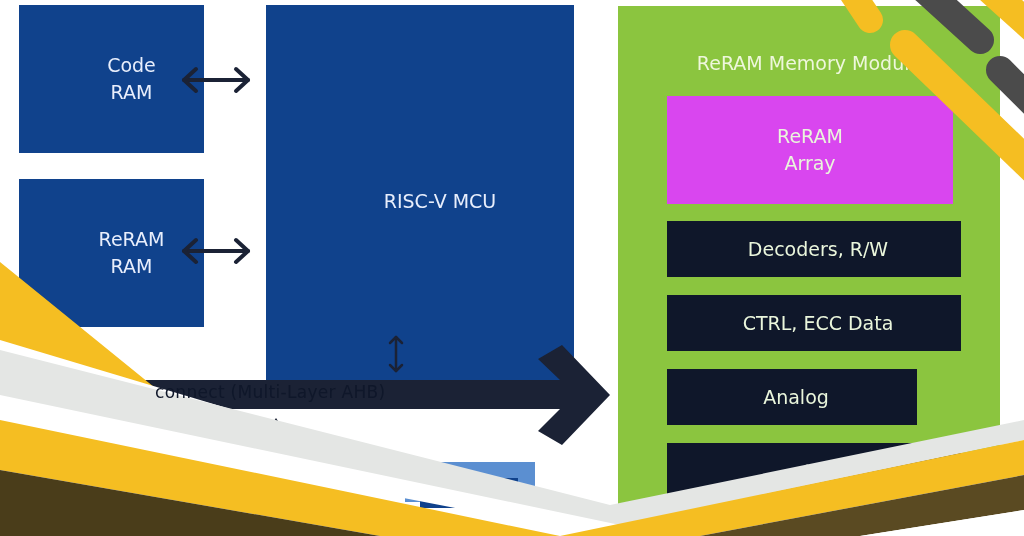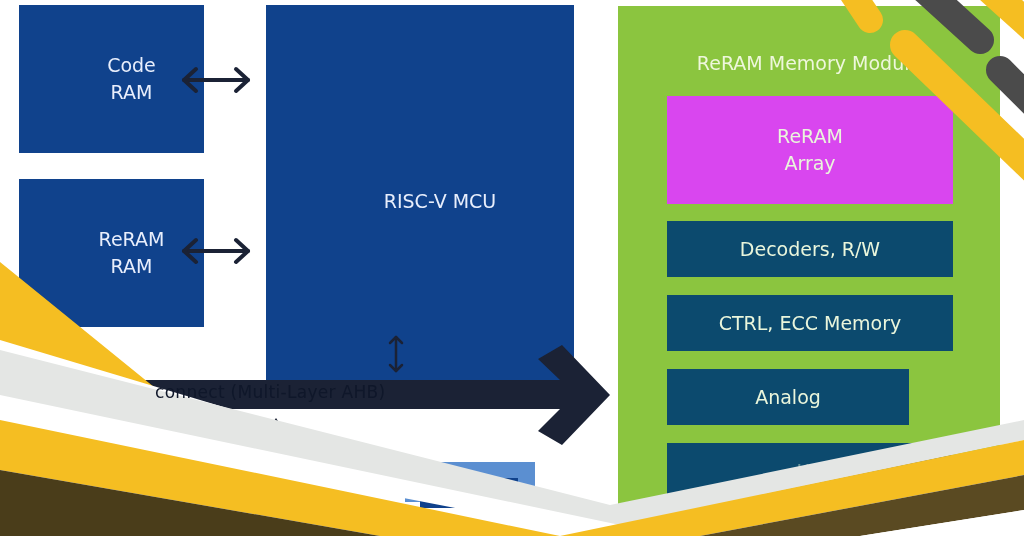--- a/index.html
+++ b/index.html
@@ -4,21 +4,21 @@
 <style>
   html, body { margin:0; padding:0; }
   body { width:1024px; height:536px; position:relative; overflow:hidden; background:#ffffff; font-family:"DejaVu Sans", sans-serif; }
   .blk { position:absolute; display:flex; align-items:center; justify-content:center; text-align:center; color:#e8eefc; }
   .navy { background:#10428c;padding-left:40px; }
   .lbl { font-size:19px; line-height:27px; white-space:pre-line; }
   .green-outer { position:absolute; left:618px; top:6px; width:382px; height:530px; background:#8bc53f; }
   .gtitle { position:absolute; left:618px; top:52px; width:382px; text-align:center; color:#eef7dc; font-size:19px; }
   .ginner { position:absolute; left:667px; display:flex; align-items:center; justify-content:center; color:#eaf6dc; font-size:19px; text-align:center; white-space:pre-line; line-height:27px; }
   .ga { background:#d946ef;justify-content:center; }
-  .gb { background:#0c4a6e; }
+  .gb { background:#0f172a;padding-left:8px; }
   svg { position:absolute; left:0; top:0; }
   .bus-text { position:absolute; left:155px; top:382px; color:#0f172a; font-size:17px; font-family:"DejaVu Sans", sans-serif; letter-spacing:0.3px; }
   .bottom-blk { position:absolute; left:405px; top:462px; width:130px; height:40px; background:#5b8fd1; }
   .bottom-inner { position:absolute; left:420px; top:478px; width:98px; height:30px; background:#10428c; }
 </style>
 </head>
 <body>
 
 <div class="blk navy" style="left:19px;top:5px;width:145px;height:148px;">
   <span class="lbl">Code
@@ -36,21 +36,21 @@
 <div class="green-outer"></div>
 <div class="gtitle">ReRAM Memory Module</div>
 <div class="ginner ga" style="top:96px;width:286px;height:108px;">
   <span>ReRAM
 Array</span>
 </div>
 <div class="ginner gb" style="top:221px;width:286px;height:56px;">
   <span>Decoders, R/W</span>
 </div>
 <div class="ginner gb" style="top:295px;width:286px;height:56px;">
-  <span>CTRL, ECC Memory</span>
+  <span>CTRL, ECC Data</span>
 </div>
 <div class="ginner gb" style="top:369px;width:242px;height:56px;">
   <span>Analog</span>
 </div>
 <div class="ginner gb" style="top:443px;width:286px;height:56px;color:#d8ecd0;">
   <span style="opacity:0.45;">I/O</span>
 </div>
 
 <div class="bottom-blk"></div>
 <div class="bottom-inner"></div>

